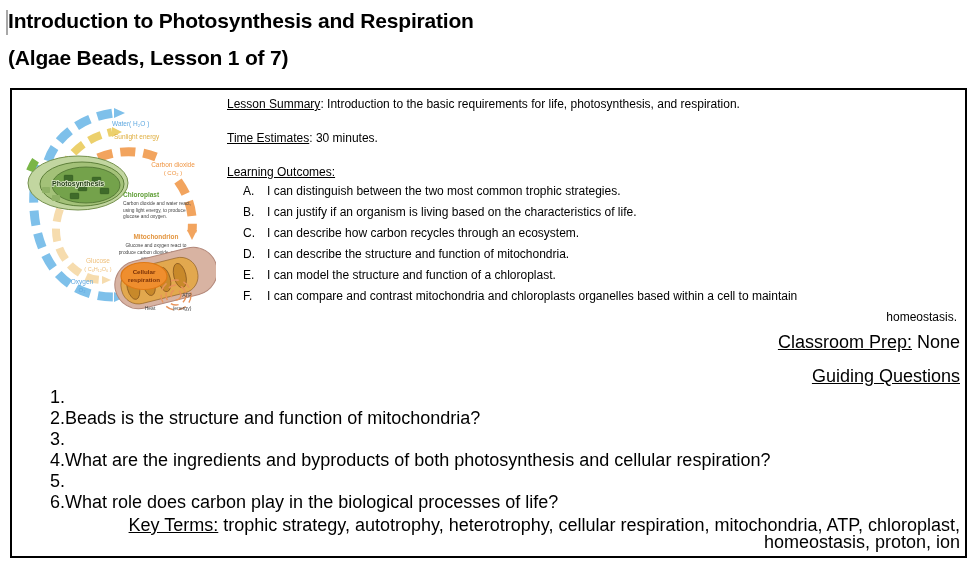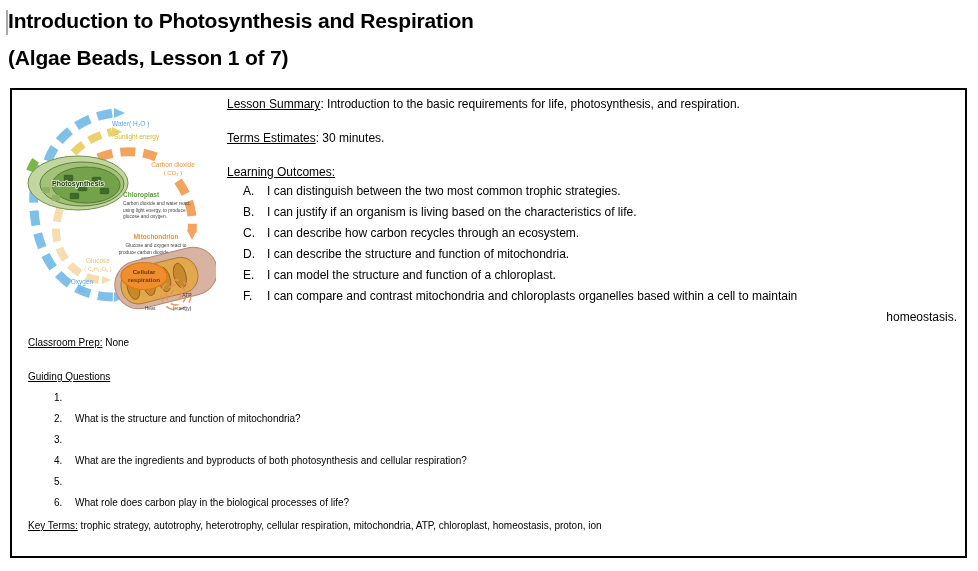--- a/index.html
+++ b/index.html
@@ -20,22 +20,22 @@
     font-size:12px; line-height:17px; }
   .para { margin:0 0 17px 0; }
   .u { text-decoration:underline; }
 
   .olist { line-height:21px; }
   .oitem { display:flex; padding-left:16px; }
   .oitem .marker { flex:0 0 24px; }
   .oitem .otext { white-space:nowrap;text-align:right; }
   .wrapline { line-height:21px;text-align:right; }
 
-  .bottom-block { position:absolute; left:16px; top:244px; width:942px;
-    font-size:10px; line-height:17px; }
+  .bottom-block { position:absolute; left:6px; top:244px; width:942px;
+    font-size:18px; line-height:17px;text-align:right; }
   .qlist { line-height:21px; margin-top:2px; }
   .qitem { display:flex; padding-left:26px; }
   .qitem .marker { flex:0 0 21px; }
   .keyterms { margin-top:4px; }
 
   svg text { font-family:"Liberation Sans", sans-serif; }
 </style>
 </head>
 <body>
 
@@ -135,21 +135,21 @@
           <text x="72" y="172" text-anchor="middle" font-size="5.5" fill="#efc07c">( C₆H₁₂O₆ )</text>
           <text x="56" y="185" text-anchor="middle" font-size="6.5" fill="#5fa8e0">Oxygen</text>
           <text x="56" y="193" text-anchor="middle" font-size="6" fill="#5fa8e0">O₂</text>
         </g>
       </svg>
     </div>
 
     <div class="right-col">
       <p class="para"><span class="u">Lesson Summary</span><span>: Introduction to the basic requirements for life, photosynthesis, and respiration.</span></p>
 
-      <p class="para"><span class="u">Terms Estimates</span><span>: 30 minutes.</span></p>
+      <p class="para"><span class="u">Time Estimates</span><span>: 30 minutes.</span></p>
 
       <p><span class="u">Learning Outcomes:</span></p>
 
       <div class="olist">
         <div class="oitem">
             <span class="marker">A.</span>
             <span class="otext">I can distinguish between the two most common trophic strategies.</span>
           </div>
         <div class="oitem">
             <span class="marker">B.</span>
@@ -179,21 +179,21 @@
       <p class="para"><span class="u">Classroom Prep:</span><span> None</span></p>
 
       <p><span class="u">Guiding Questions</span></p>
 
       <div class="qlist">
         <div class="qitem">
             <span class="marker">1.</span>
           </div>
         <div class="qitem">
             <span class="marker">2.</span>
-            <span>What is the structure and function of mitochondria?</span>
+            <span>Beads is the structure and function of mitochondria?</span>
           </div>
         <div class="qitem">
             <span class="marker">3.</span>
           </div>
         <div class="qitem">
             <span class="marker">4.</span>
             <span>What are the ingredients and byproducts of both photosynthesis and cellular respiration?</span>
           </div>
         <div class="qitem">
             <span class="marker">5.</span>

